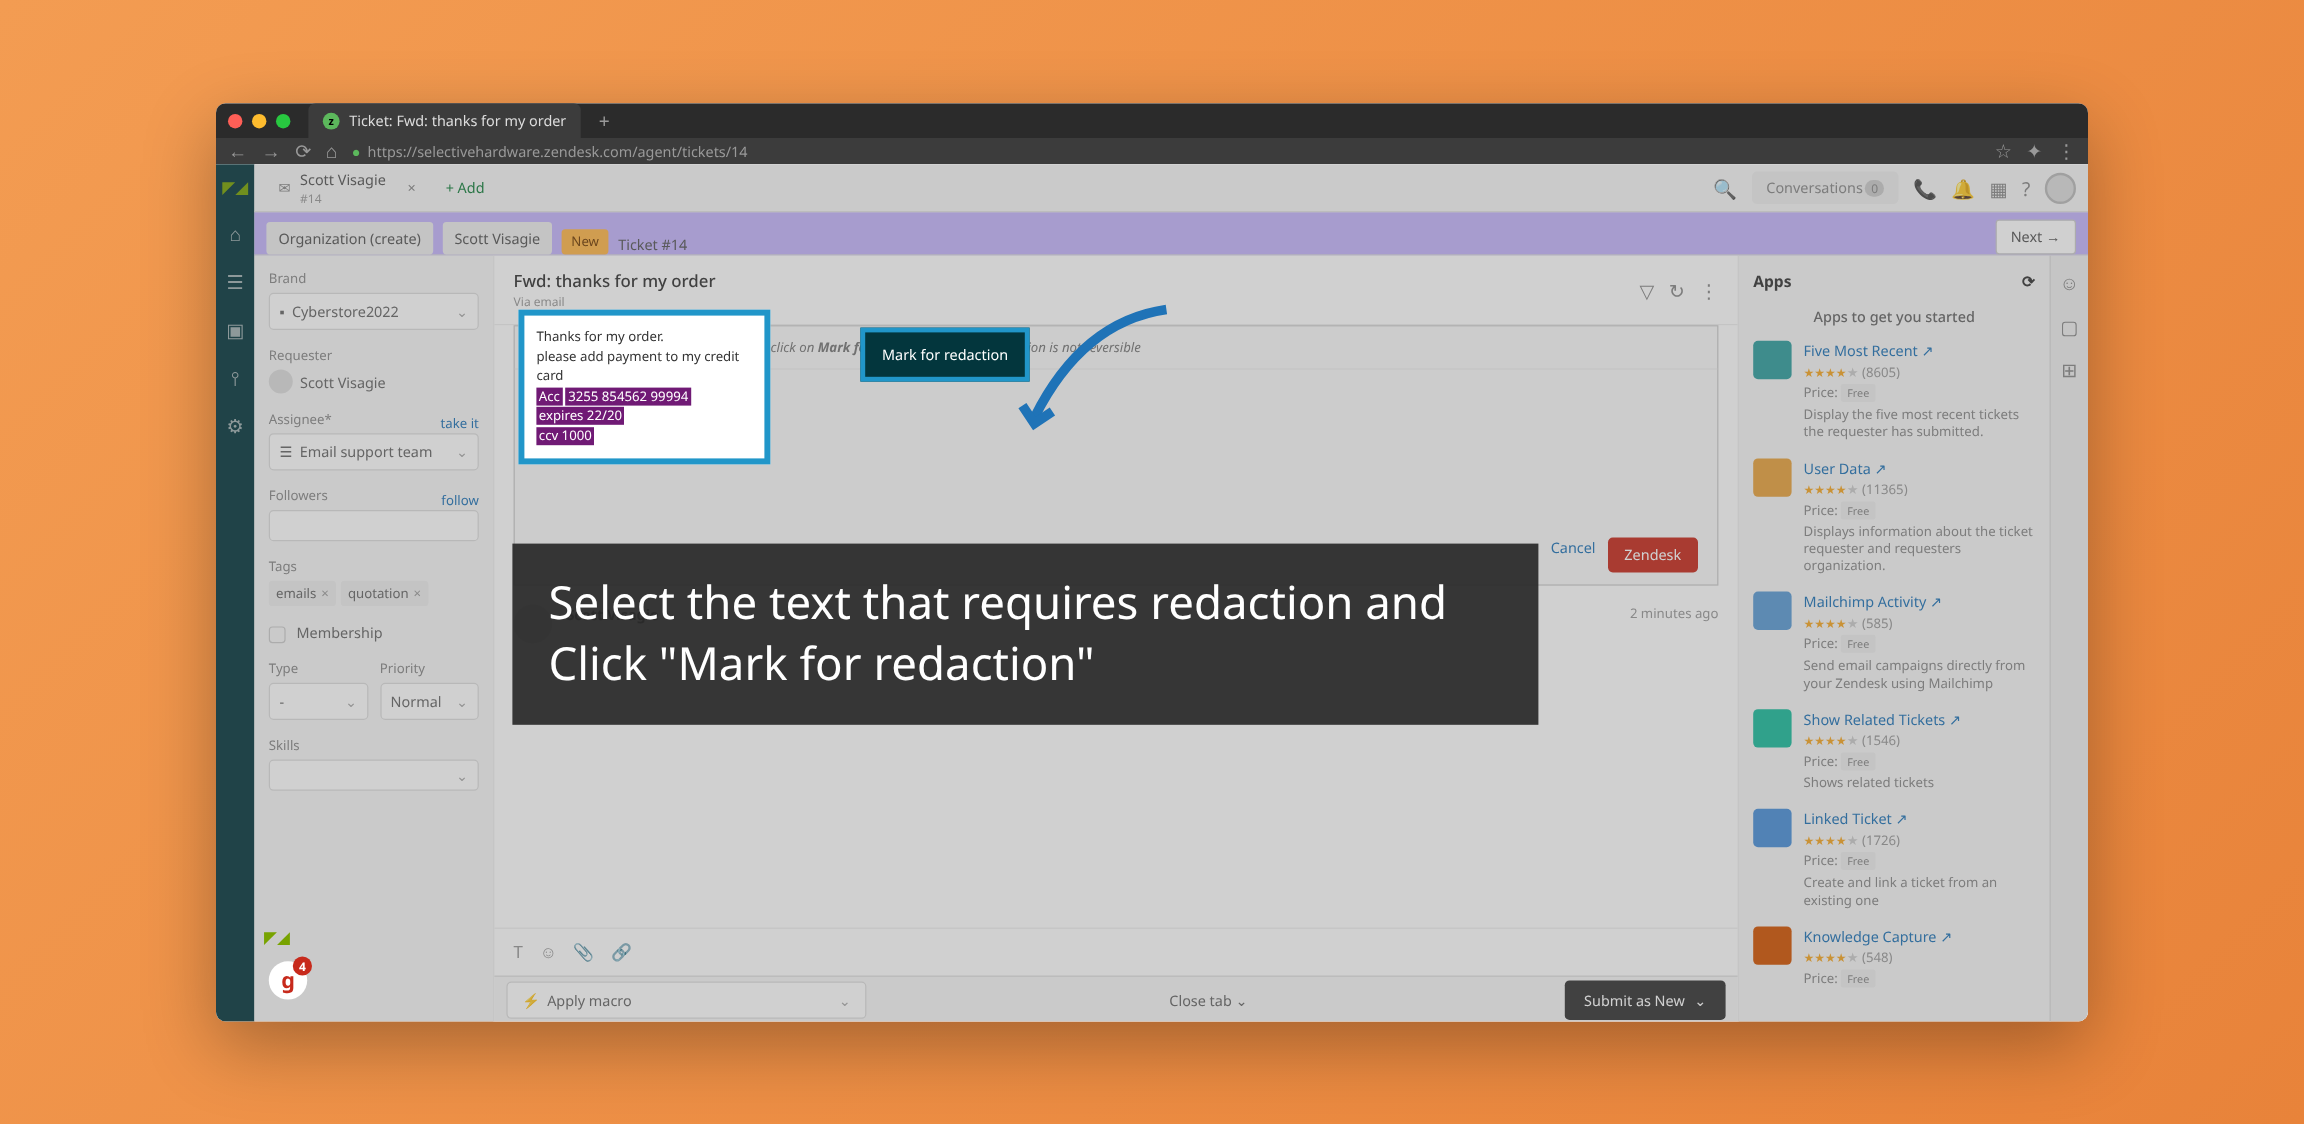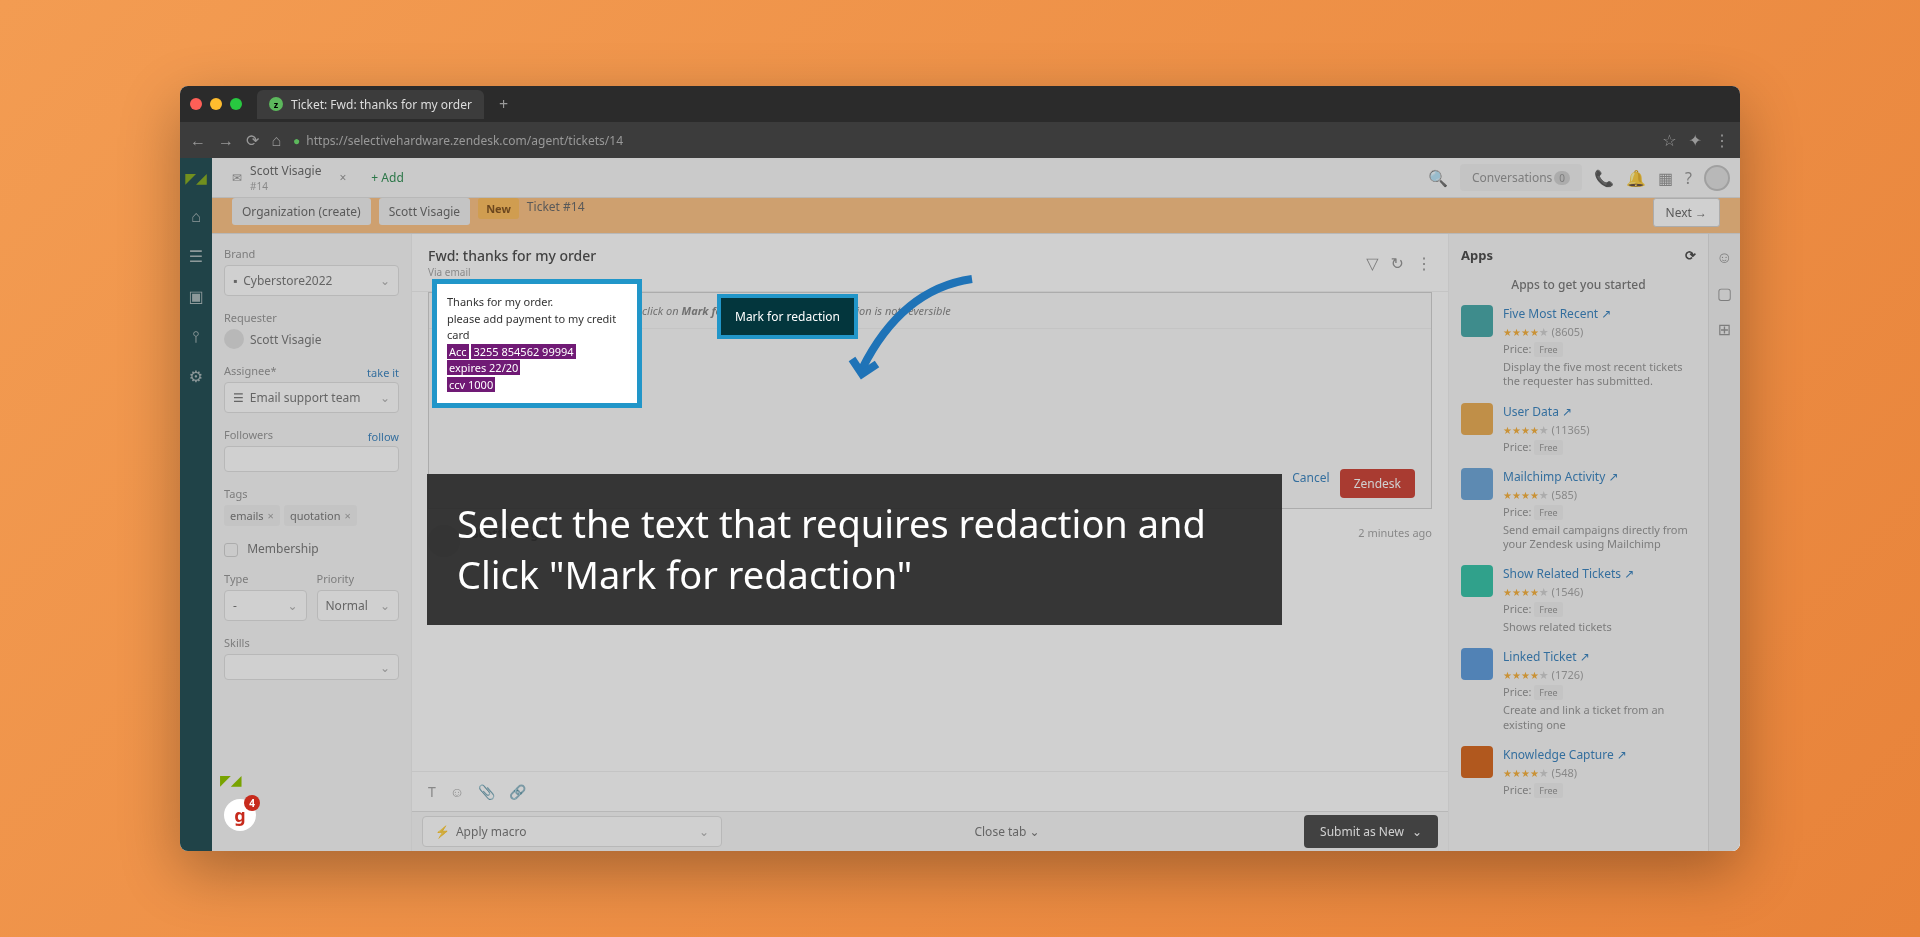--- a/index.html
+++ b/index.html
@@ -25,33 +25,33 @@
 .main{flex:1;display:flex;flex-direction:column;position:relative}
 .topbar{height:40px;background:#f7f7f7;border-bottom:1px solid #ddd;display:flex;align-items:center;padding:0 10px}
 .ticket-tab{display:flex;align-items:center;gap:8px;padding:0 10px;font-size:12px;color:#555}
 .env{color:#888}
 .close-x{color:#888;margin-left:10px}
 .add-btn{color:#15803d;font-size:12px;margin-left:15px}
 .topbar-right{margin-left:auto;display:flex;align-items:center;gap:12px;color:#888}
 .conv-btn{background:#eee;padding:5px 12px;border-radius:4px;font-size:12px;display:flex;align-items:center;gap:2px}
 .badge-c{background:#ccc;border-radius:8px;padding:0 5px;font-size:10px}
 .avatar{width:26px;height:26px;border-radius:50%;background:#ddd;border:2px solid #bbb}
-.crumbs{height:36px;background:#fdba74;border-bottom:1px solid #ddd;display:flex;align-items:flex-start;padding:0 20px;gap:8px;font-size:12px}
+.crumbs{height:36px;background:#c4b5fd;border-bottom:1px solid #ddd;display:flex;align-items:flex-end;padding:0 10px;gap:8px;font-size:12px}
 .crumb{background:#eee;padding:5px 10px;border-radius:3px;color:#555}
-.new-badge{background:#ffb648;color:#703b00;padding:3px 8px;border-radius:3px;font-size:11px;font-weight:bold}
+.new-badge{background:#ffb648;color:#703b00;padding:3px 8px;border-radius:3px;font-size:11px;font-weight:normal}
 .next-btn{margin-left:auto;background:#fff;border:1px solid #ccc;padding:5px 12px;border-radius:3px;font-size:12px;color:#555}
 .content{flex:1;display:flex}
 .side{width:200px;background:#f7f7f7;padding:12px;font-size:12px;color:#666;border-right:1px solid #eee}
 .side label{display:block;font-size:11px;color:#888;margin-bottom:4px}
 .side .field{margin-bottom:14px}
 .sel{background:#fff;border:1px solid #ddd;border-radius:4px;padding:6px 8px;display:flex;align-items:center;gap:6px;font-size:12px}
 .chev{margin-left:auto;color:#aaa}
 .req{display:flex;align-items:center;gap:6px}
 .av-sm{width:20px;height:20px;border-radius:50%;background:#ddd}
-.assignee-row{display:flex;justify-content:space-between;align-items:center}
+.assignee-row{display:flex;justify-content:space-between;align-items:flex-end}
 .link{color:#1f73b7;font-size:11px}
 .tags{display:flex;gap:4px;flex-wrap:wrap}
 .tag{background:#eee;padding:3px 6px;border-radius:3px;font-size:11px;display:flex;gap:4px}
 .tag .x{color:#999}
 .check{width:14px;height:14px;border:1px solid #ccc;border-radius:3px;display:inline-block;margin-right:6px;vertical-align:middle}
 .row2{display:flex;gap:10px}
 .row2 .field{flex:1}
 .center{flex:1;background:#fff;display:flex;flex-direction:column;position:relative}
 .chead{padding:12px 16px;border-bottom:1px solid #eee;display:flex;align-items:center}
 .chead h3{font-size:14px;font-weight:500;color:#333}
@@ -336,20 +336,21 @@
       <div class="price">Price: <span class="free">Free</span></div>
       <div class="desc">Display the five most recent tickets the requester has submitted.</div>
     </div>
               </div>
               <div class="app-item">
                 <div class="app-ico" style="background:#e8a33d"></div>
     <div class="app-info">
       <div class="app-name">User Data ↗</div>
       <div><span class="stars">★★★★</span><span style="color:#ccc">★</span> <span class="count">(11365)</span></div>
       <div class="price">Price: <span class="free">Free</span></div>
+      <div class="desc">Displays information about the ticket requester and requesters organization.</div>
     </div>
               </div>
               <div class="app-item">
                 <div class="app-ico" style="background:#5b9bd5"></div>
     <div class="app-info">
       <div class="app-name">Mailchimp Activity ↗</div>
       <div><span class="stars">★★★★</span><span style="color:#ccc">★</span> <span class="count">(585)</span></div>
       <div class="price">Price: <span class="free">Free</span></div>
       <div class="desc">Send email campaigns directly from your Zendesk using Mailchimp</div>
     </div>

